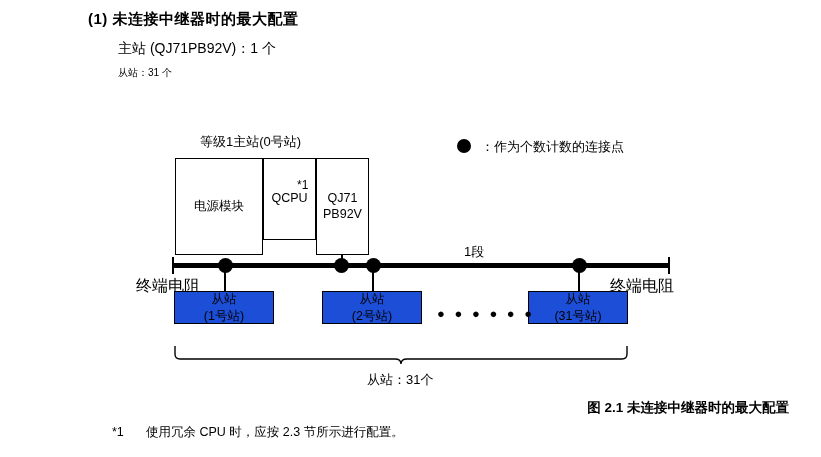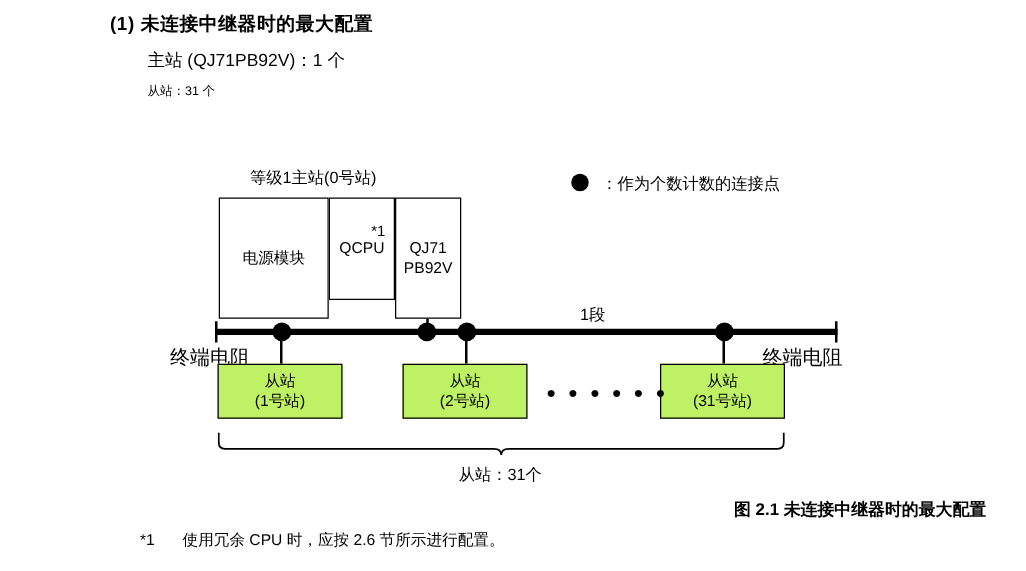--- a/index.html
+++ b/index.html
@@ -144,23 +144,23 @@
     top: 265px;
   }
   #drop-s1 { left: 224px; }
   #drop-s2 { left: 372px; }
   #drop-s3 { left: 578px; }
 
   
   .slave-box {
     border: 1px solid #000;
     box-sizing: border-box;
-    background: #bef264;
+    background: #1d4ed8;
     width: 100px;
-    height: 44px;
+    height: 33px;
     top: 291px;
     font-size: 12.5px;
     line-height: 1.3;
     display: flex;
     flex-direction: column;
     align-items: center;
     justify-content: center;
     text-align: center;
   }
   #slave-1 { left: 174px; }
@@ -260,14 +260,14 @@
 </div>
 <div class="abs" id="ellipsis">● ● ● ● ● ●</div>
 
 <svg class="abs" id="brace" viewBox="0 0 454 18" preserveAspectRatio="none">
   <path d="M1,0 L1,8 Q1,13 6,13 L221,13 Q227,13 227,18 Q227,13 233,13 L448,13 Q453,13 453,8 L453,0" fill="none" stroke="#000" stroke-width="1.4"></path>
 </svg>
 <div class="abs" id="brace-label">从站：31个</div>
 
 <div class="abs" id="fig-caption">图 2.1  未连接中继器时的最大配置</div>
 <div class="abs" id="footnote">
-  <span class="fn-mark">*1</span><span>使用冗余 CPU 时，应按 2.6 节所示进行配置。</span>
+  <span class="fn-mark">*1</span><span>使用冗余 CPU 时，应按 2.3 节所示进行配置。</span>
 </div>
 
 </body></html>

